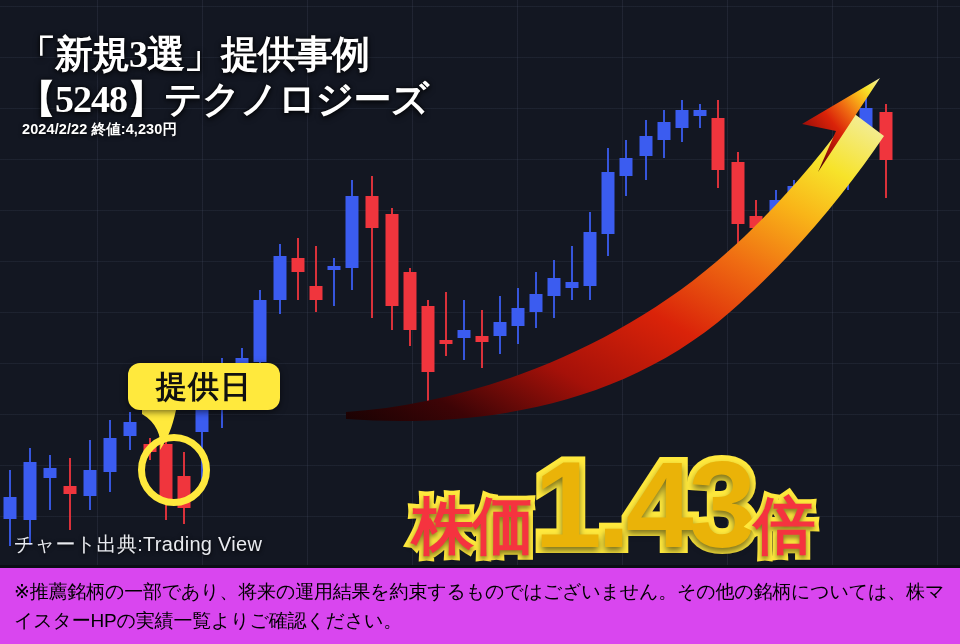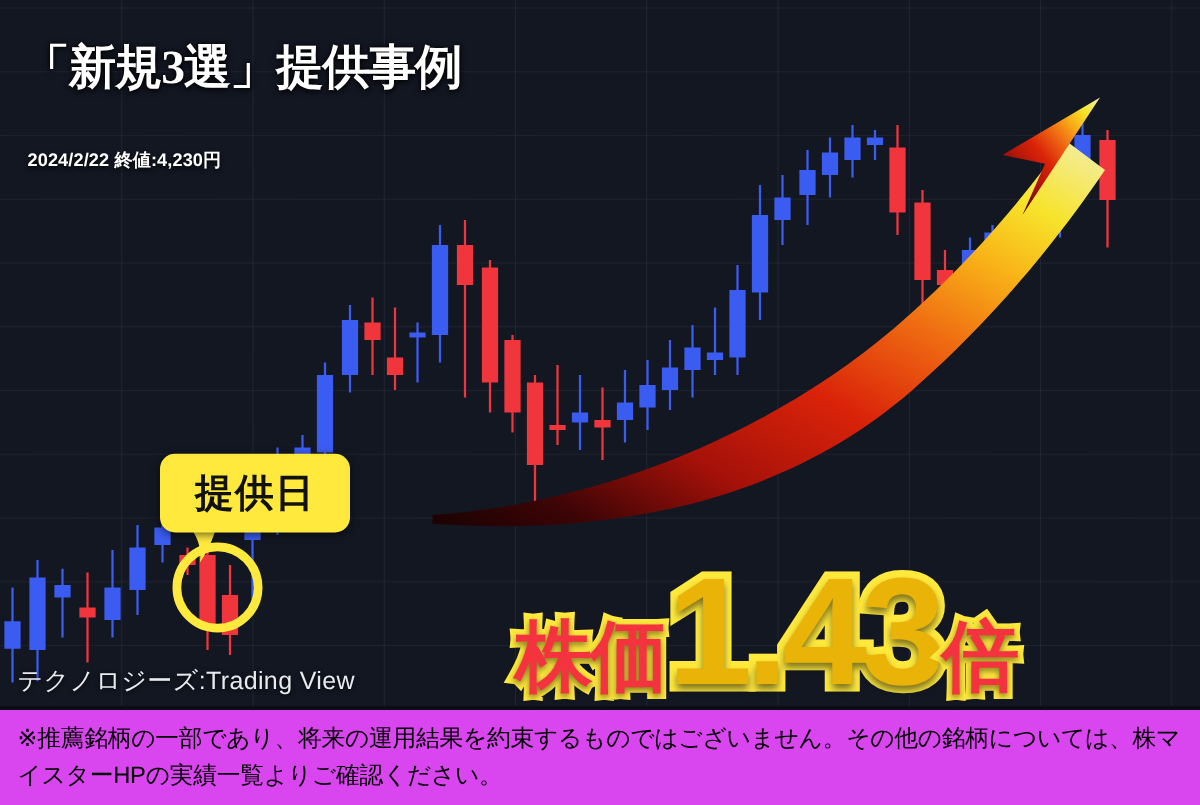--- a/index.html
+++ b/index.html
@@ -58,21 +58,21 @@
     line-height:1.55;
     letter-spacing:.1px;
     text-shadow:0 1px 4px rgba(0,0,0,.95);
     white-space:nowrap;
   }
   #subinfo .ln{display:block;}
 
   
   #callout{
     position:absolute;left:128px;top:363px;
-    width:152px;height:63px;
+    width:152px;height:47px;
     background:#ffe93d;
     border-radius:12px;
     box-shadow:0 2px 7px rgba(0,0,0,.55);
     display:flex;align-items:center;justify-content:center;
   }
   #callout-label{
     color:#111;
     font-family:"Liberation Serif","DejaVu Serif",serif;
     font-weight:bold;
     font-size:31px;
@@ -302,27 +302,28 @@
     <svg id="callout-tail" viewBox="0 0 60 48">
       <path d="M 4,0 L 38,0 C 34,18 30,28 22,40 C 24,26 18,12 4,4 Z" fill="#ffe93d"></path>
     </svg>
     <div id="callout">
       <span id="callout-label">提供日</span>
     </div>
     <div id="marker-circle"></div>
 
     <div id="headline">
       <span class="ln">「新規3選」提供事例</span>
+      <span class="ln">【5248】テクノロジーズ</span>
     </div>
 
     <div id="subinfo">
       <span class="ln">2024/2/22 終値:4,230円</span>
     </div>
 
-    <div id="attribution">テクノロジーズ:Trading View</div>
+    <div id="attribution">チャート出典:Trading View</div>
 
     <div id="multiplier">
       <span class="mt-word">株価</span>
       <span class="mt-num">1.43</span>
       <span class="mt-suffix">倍</span>
     </div>
   </div>
 
   <div id="separator"></div>
 

